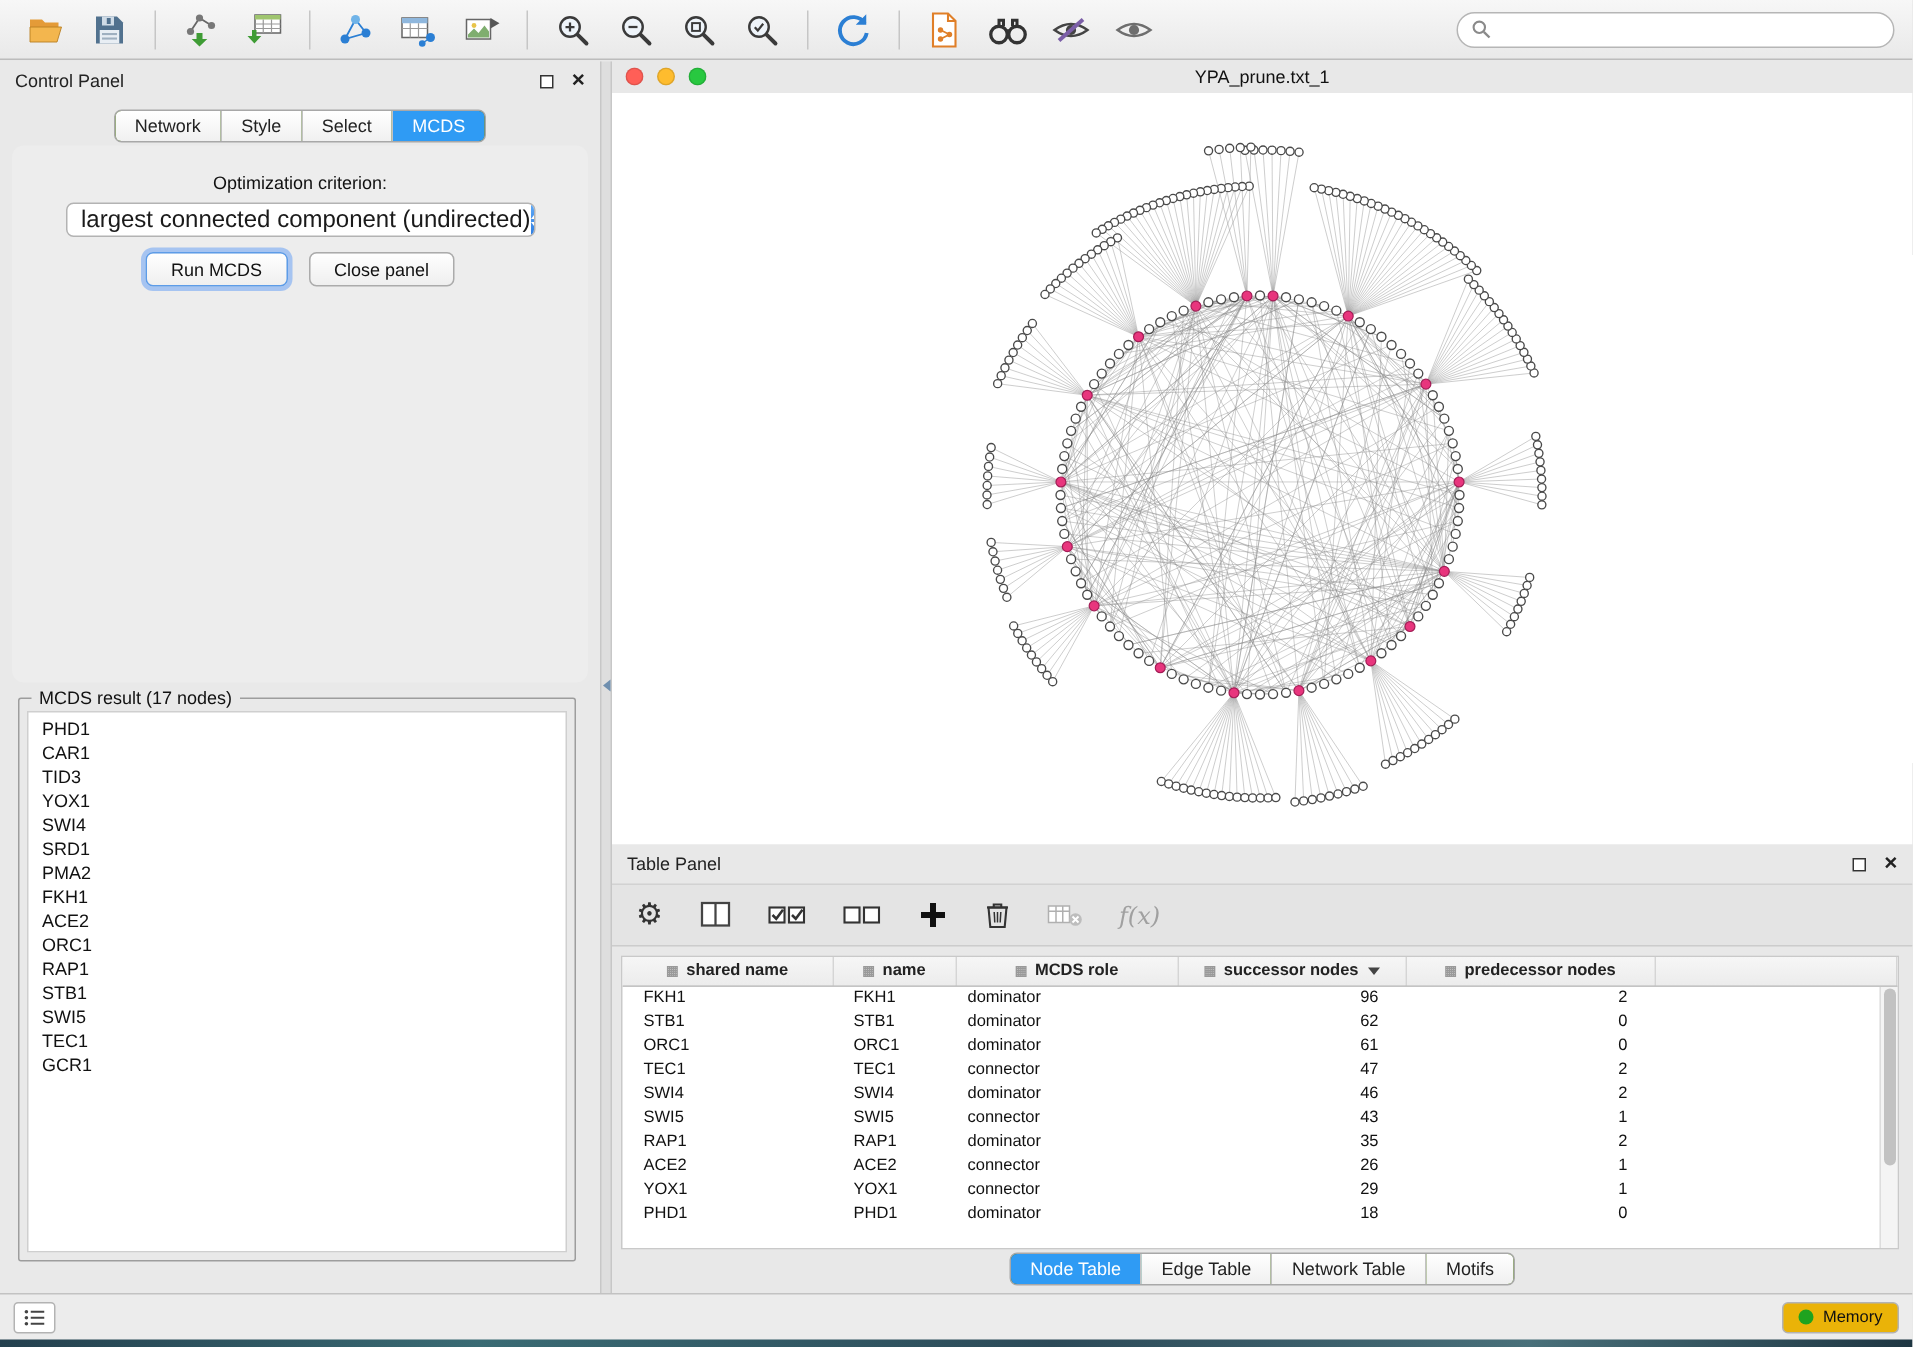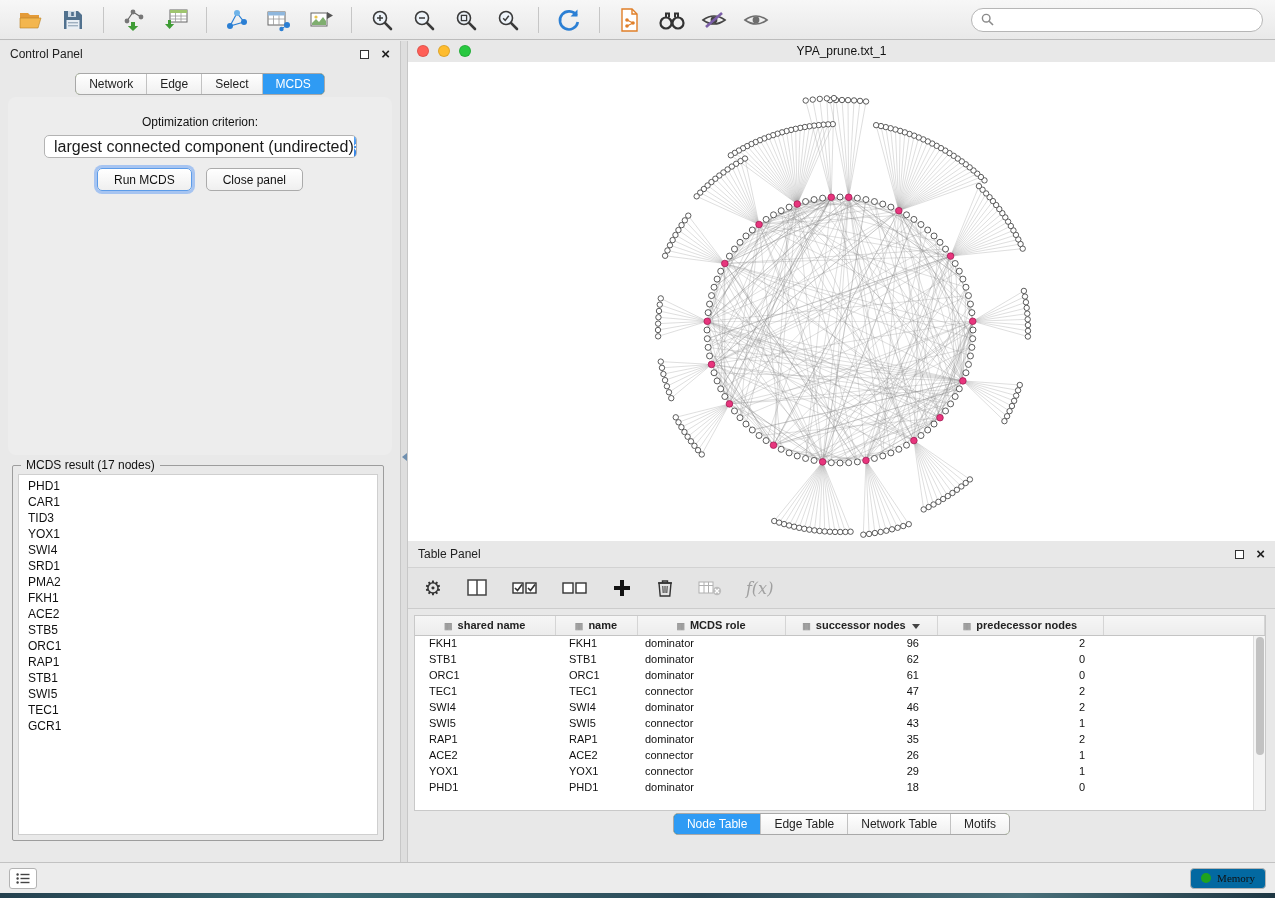--- a/index.html
+++ b/index.html
@@ -89,21 +89,21 @@
 
   
   .network-panel { position:absolute; left:408px; top:41px; width:867px; height:522px;border-radius:13px; }
   .np-titlebar { position:relative; height:21px; }
   .lights { position:absolute; left:9px; top:4px; display:flex; gap:9px; }
   .light { width:12px; height:12px; border-radius:50%; border:1px solid rgba(0,0,0,0.12); }
   .np-title { position:absolute; left:0; right:0; top:3px; text-align:center; font-size:12px; color:#111; }
   .np-canvas { position:absolute; left:0; top:21px; width:867px; height:501px; background:#fff; }
 
   
-  .table-panel { position:absolute; left:408px; top:541px; width:867px; height:299px; background:#e8e8e8; }
+  .table-panel { position:absolute; left:408px; top:563px; width:867px; height:299px; background:#e8e8e8; }
   .tp-toolbar { position:absolute; top:26px; left:0; width:867px; height:42px;
                 background:#e4e4e4; border-top:1px solid #d2d2d2; border-bottom:1px solid #cccccc;
                 display:flex; align-items:center; padding:0 16px; gap:24px; }
   .tp-tool { display:flex; align-items:center; justify-content:center; background:transparent; border:none; height:30px; }
   .gear-glyph { font-size:20px; color:#333; line-height:20px; }
   .fx { font-family:"DejaVu Serif", serif; font-style:italic; font-size:16px; color:#a0a0a0; }
 
   .tp-table-wrap { position:absolute; top:74px; left:6px; right:9px; height:196px;
                    background:#fff; border:1px solid #c9c9c9; overflow:hidden; }
   table { border-collapse:collapse; table-layout:fixed; width:100%; }
@@ -122,23 +122,23 @@
   .tp-thumb { position:absolute; top:1px; left:2px; width:8px; height:118px; background:#c2c2c2; border-radius:4px; }
 
   .tp-tabs { position:absolute; bottom:5px; left:0; width:867px; display:flex; justify-content:center; }
 
   
   .status-bar { position:absolute; left:0; top:862px; width:1275px; height:31px;
                 background:#ececec; border-top:1px solid #c2c2c2;
                 display:flex; align-items:center; padding:0 9px; }
   .menu-btn { width:28px; height:21px; background:#fff; border:1px solid #b3b3b3; border-radius:3px;
               display:flex; align-items:center; justify-content:center; }
-  .memory-btn { margin-left:auto; height:21px; background:#0369a1; border:1px solid #b3b3b3; border-radius:4px;
+  .memory-btn { margin-left:auto; height:21px; background:#eab308; border:1px solid #b3b3b3; border-radius:4px;
                 display:flex; align-items:center; gap:6px; padding:0 10px; font-size:11px; color:#111;
-                font-family:Liberation Serif, serif; }
+                font-family:Liberation Sans, sans-serif; }
   .mem-dot { width:10px; height:10px; border-radius:50%; background:#1fa31f; }
 
   .desktop-strip { position:absolute; left:0; top:893px; width:1275px; height:5px;
                    background:linear-gradient(90deg,#24404e,#3a6b74 25%,#2c4a58 55%,#49707a 80%,#1e3642); }
 </style>
 </head>
 <body>
 
 <div class="toolbar">
   <button class="tb-btn">
@@ -284,21 +284,21 @@
     <span>Control Panel</span>
     <span class="win-btns">
       <span class="ico-restore"></span>
       <span class="ico-close">×</span>
     </span>
   </div>
 
   <div class="cp-tabs">
     <div class="seg">
       <div class="tab">Network</div>
-      <div class="tab">Edge</div>
+      <div class="tab">Style</div>
       <div class="tab">Select</div>
       <div class="tab active">MCDS</div>
     </div>
   </div>
 
   <div class="cp-body"></div>
 
   <div class="opt-label">Optimization criterion:</div>
 
   <div class="dropdown">
@@ -319,21 +319,20 @@
     <div class="result-list">
         <div class="mcds-item">PHD1</div>
         <div class="mcds-item">CAR1</div>
         <div class="mcds-item">TID3</div>
         <div class="mcds-item">YOX1</div>
         <div class="mcds-item">SWI4</div>
         <div class="mcds-item">SRD1</div>
         <div class="mcds-item">PMA2</div>
         <div class="mcds-item">FKH1</div>
         <div class="mcds-item">ACE2</div>
-        <div class="mcds-item">STB5</div>
         <div class="mcds-item">ORC1</div>
         <div class="mcds-item">RAP1</div>
         <div class="mcds-item">STB1</div>
         <div class="mcds-item">SWI5</div>
         <div class="mcds-item">TEC1</div>
         <div class="mcds-item">GCR1</div>
       </div>
   </div>
 </div>
 

